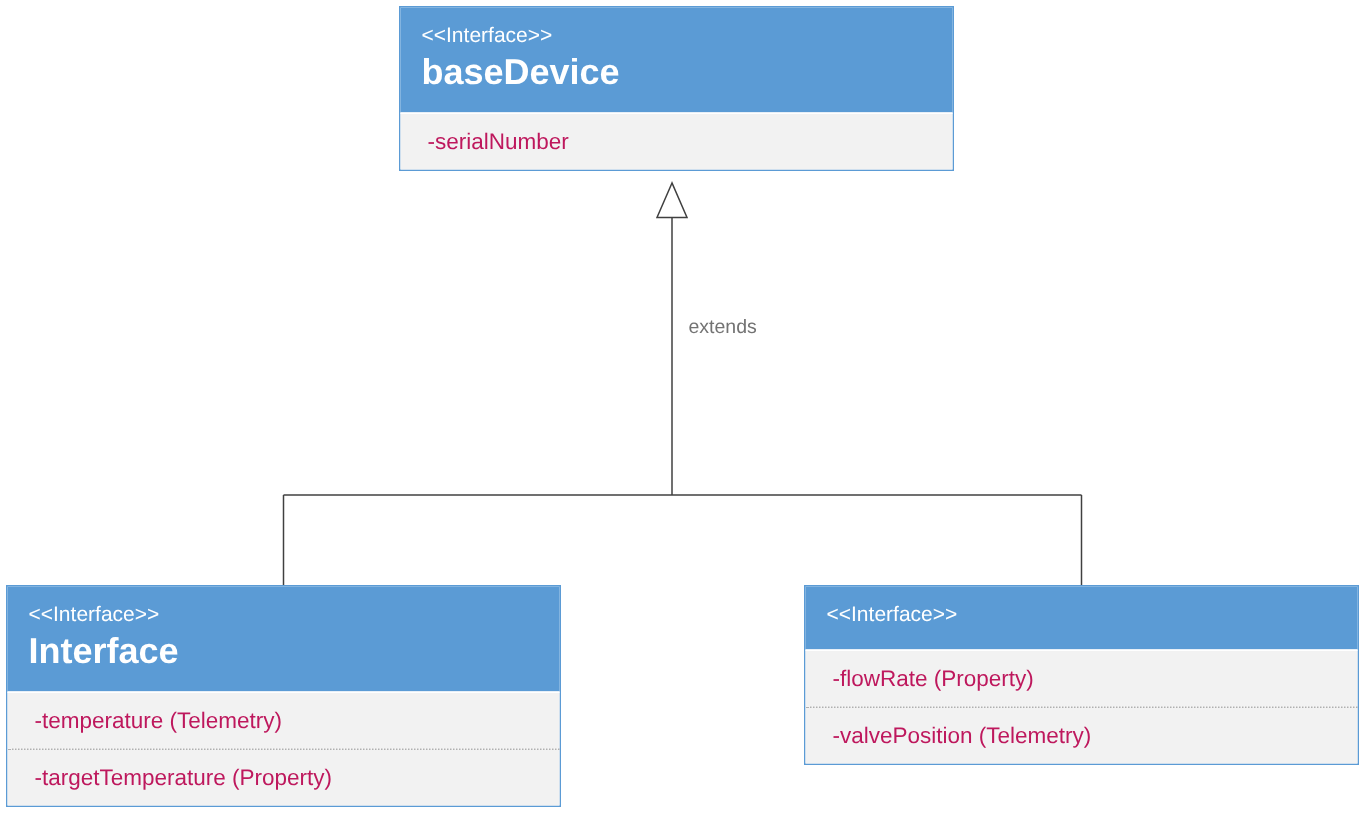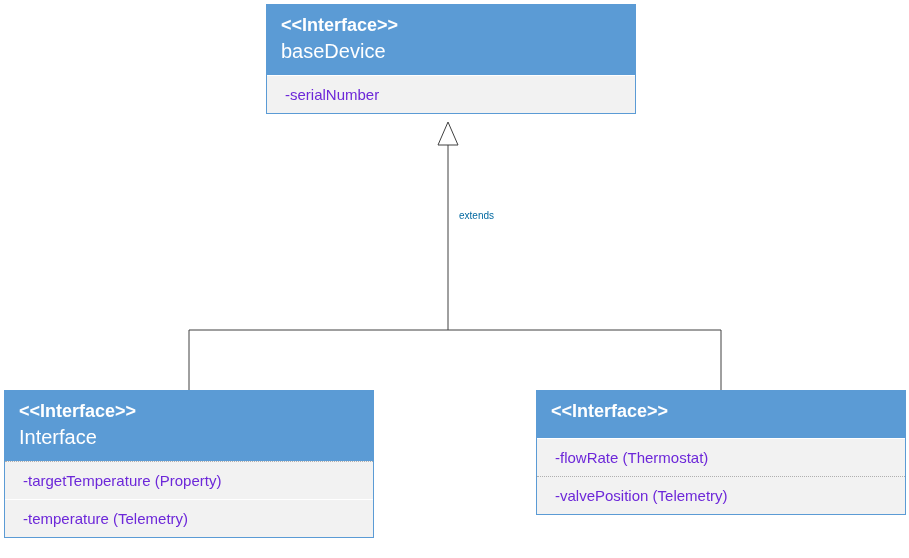--- a/index.html
+++ b/index.html
@@ -14,42 +14,42 @@
     position: absolute;
     border: 1px solid #5b9bd5;
     background: #ffffff;
   }
   .uml-header {
     background: #5b9bd5;
     color: #ffffff;
     padding: 10px 14px 12px 14px;
   }
   .stereotype {
-    font-size: 18px;
-    font-weight: 700;
+    font-size: 14px;
+    font-weight: 400;
     margin-bottom: 4px;
   }
   .classname {
-    font-size: 20px;
-    font-weight: 400;
+    font-size: 24px;
+    font-weight: 700;
   }
   .uml-row {
     background: #f2f2f2;
-    color: #6d28d9;
+    color: #be185d;
     font-size: 15px;
     padding: 10px 18px;
     border-top: 1px solid #ffffff;
   }
   .uml-row.dashed {
     border-top: 1px dotted #b0b0b0;
   }
   .edge-label {
     position: absolute;
-    font-size: 10px;
-    color: #0369a1;
+    font-size: 13px;
+    color: #737373;
   }
   svg.connector {
     position: absolute;
     top: 0;
     left: 0;
     width: 909px;
     height: 558px;
     pointer-events: none;
   }
 </style>
@@ -62,29 +62,29 @@
     <div class="classname">baseDevice</div>
   </div>
   <div class="uml-row">-serialNumber</div>
 </div>
 
 <div class="uml-box" style="left:4px; top:390px; width:370px;">
   <div class="uml-header">
     <div class="stereotype">&lt;&lt;Interface&gt;&gt;</div>
     <div class="classname">Interface</div>
   </div>
+  <div class="uml-row">-temperature (Telemetry)</div>
   <div class="uml-row dashed">-targetTemperature (Property)</div>
-  <div class="uml-row">-temperature (Telemetry)</div>
 </div>
 
 <div class="uml-box" style="left:536px; top:390px; width:370px;">
   <div class="uml-header">
     <div class="stereotype">&lt;&lt;Interface&gt;&gt;</div>
   </div>
-  <div class="uml-row">-flowRate (Thermostat)</div>
+  <div class="uml-row">-flowRate (Property)</div>
   <div class="uml-row dashed">-valvePosition (Telemetry)</div>
 </div>
 
 <div class="edge-label" style="left:459px; top:210px;">extends</div>
 
 <svg class="connector">
 
   <line x1="448" y1="145" x2="448" y2="330" stroke="#404040" stroke-width="1"></line>
 
   <line x1="189" y1="330" x2="721" y2="330" stroke="#404040" stroke-width="1"></line>

